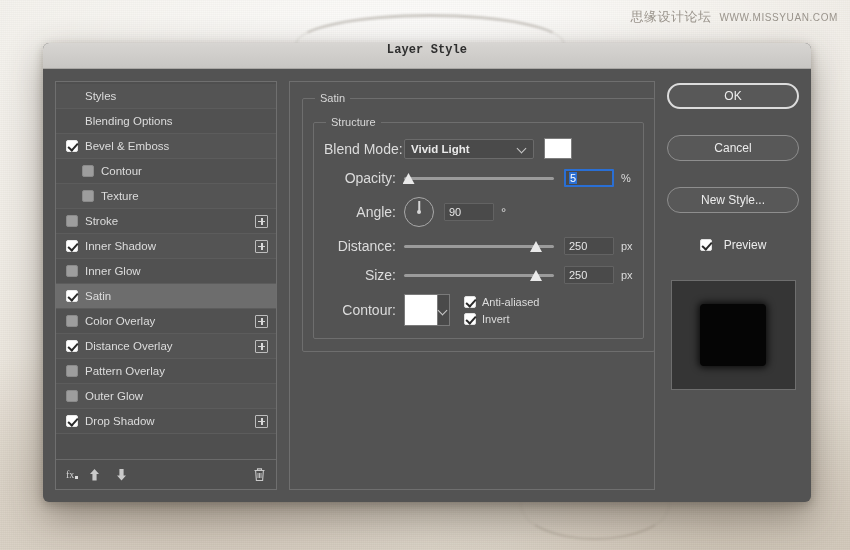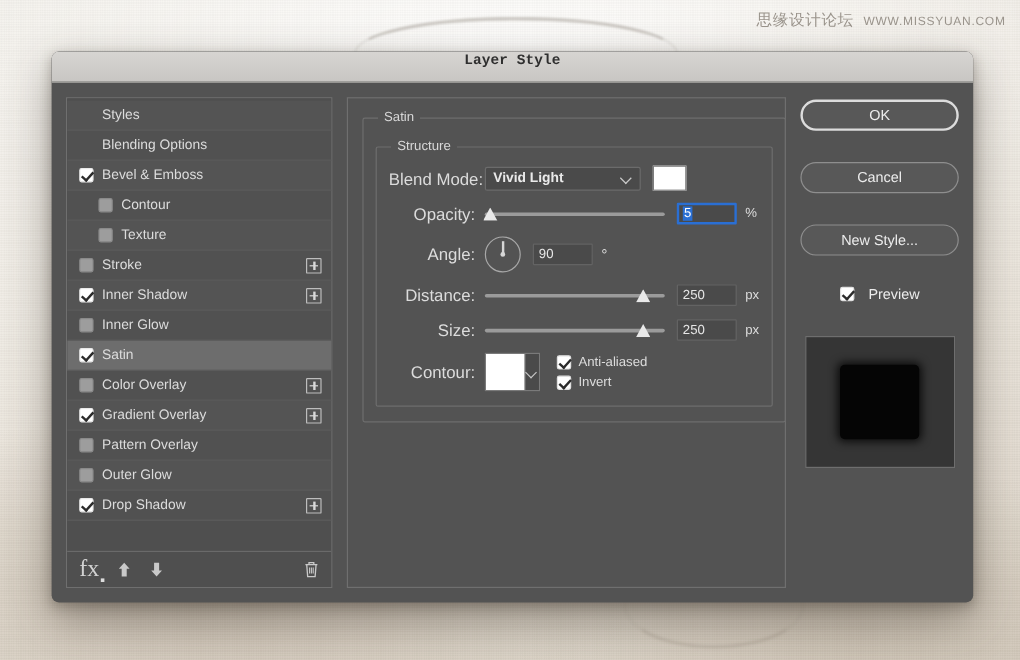--- a/index.html
+++ b/index.html
@@ -187,21 +187,21 @@
   }
   #sidebar-toolbar .tb-icon {
     color: #d2d2d2;
     display: flex;
     align-items: center;
     justify-content: center;
   }
   #sidebar-toolbar .spacer { flex: 1 1 auto; }
   .fx-glyph {
     font-family: "Liberation Serif", serif;
-    font-size: 20px;
+    font-size: 10px;
     color: #dcdcdc;
     position: relative;
   }
   .fx-glyph::after {
     content: "";
     position: absolute;
     right: -4px; bottom: 1px;
     width: 3px; height: 3px;
     background: #dcdcdc;
   }
@@ -560,21 +560,21 @@
             <span class="label">Satin</span>
             <span class="plus hidden"></span>
           </div>
           <div class="style-row alt">
             <span class="cb "></span>
             <span class="label">Color Overlay</span>
             <span class="plus"></span>
           </div>
           <div class="style-row">
             <span class="cb on"></span>
-            <span class="label">Gradient Overlay</span>
+            <span class="label">Distance Overlay</span>
             <span class="plus"></span>
           </div>
           <div class="style-row alt">
             <span class="cb "></span>
             <span class="label">Pattern Overlay</span>
             <span class="plus hidden"></span>
           </div>
           <div class="style-row">
             <span class="cb "></span>
             <span class="label">Outer Glow</span>

